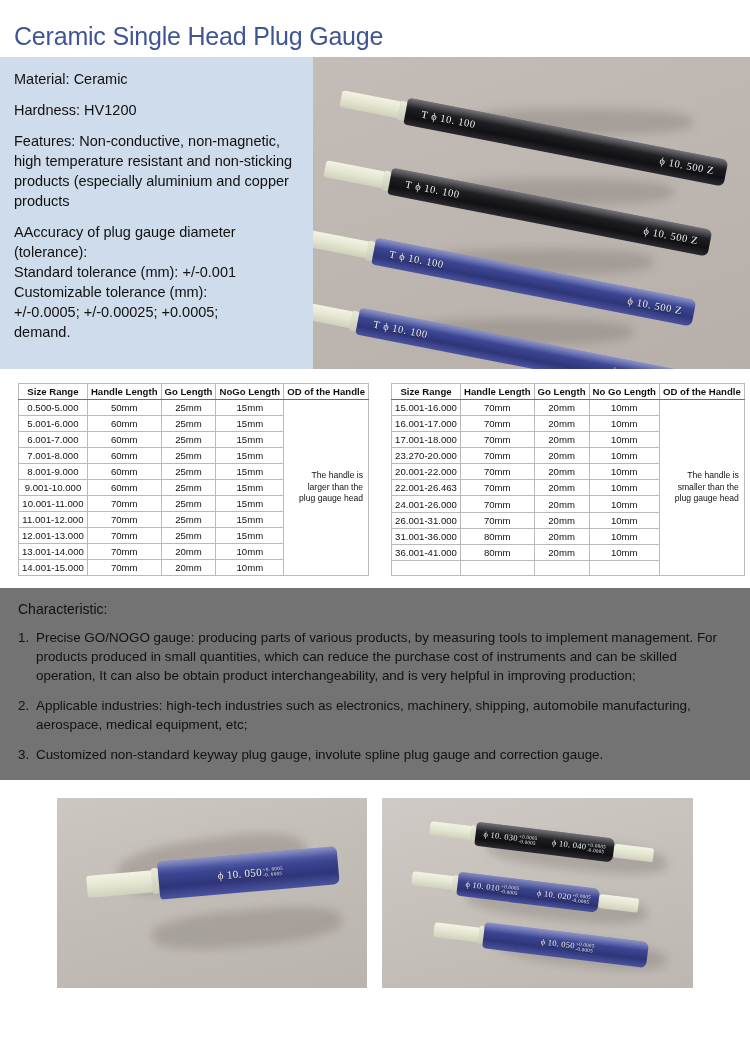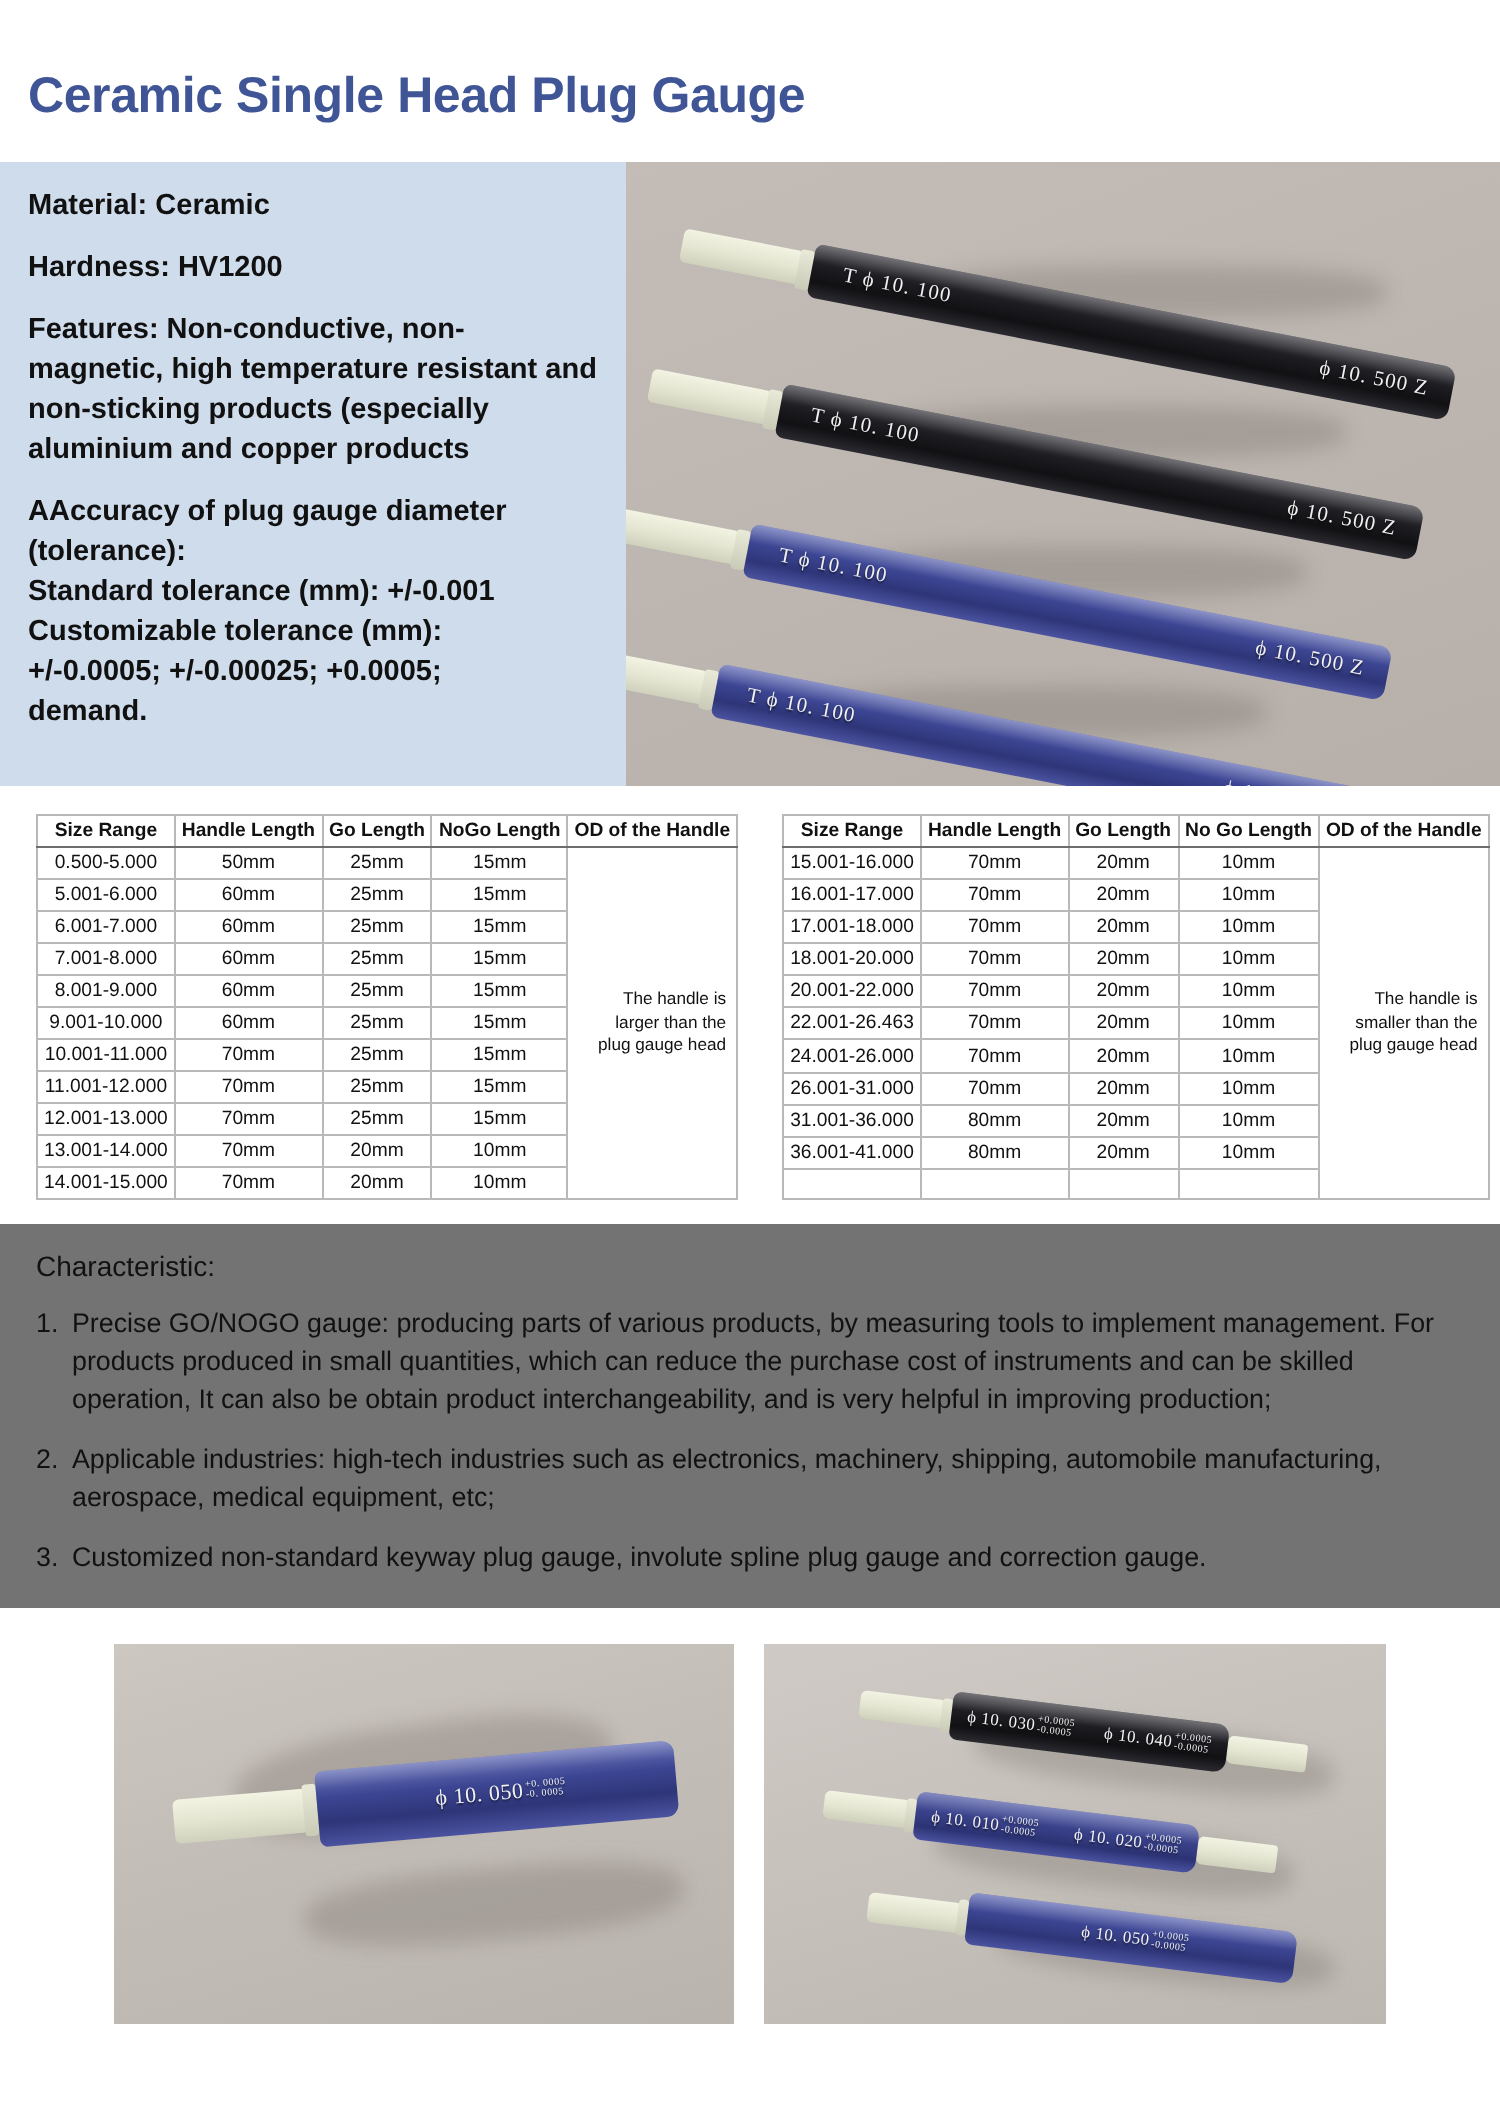--- a/index.html
+++ b/index.html
@@ -8,44 +8,42 @@
     background: #ffffff;
     font-family: "Liberation Sans", sans-serif;
     color: #1a1a1a;
     overflow: hidden;
     position: relative;
   }
 
   
   .page-title {
     font-size: 25px;
-    font-weight: bold;
+    font-weight: normal;
     color: #3f5596;
-    padding: 22px 0 18px 14px;
+    padding: 22px 0 6px 14px;
     letter-spacing: -0.2px;
-    margin-top: 12px;
   }
 
   
   .top-section {
     display: flex;
     align-items: stretch;
     height: 312px;
   }
   .spec-panel {
     width: 313px;
     background: #cfdceb;
     padding: 12px 14px 10px 14px;
   }
   .spec-line {
     font-size: 14.5px;
     line-height: 20px;
     margin-bottom: 11px;
     color: #111;
-    font-weight: bold;
   }
   .spec-line.tight { margin-bottom: 0; }
   .spec-block { margin-bottom: 11px; }
 
   .photo-top {
     flex: 1;
     background: linear-gradient(160deg,#c3bcb7 0%,#bdb6b1 45%,#b6afaa 100%);
     position: relative;
     overflow: hidden;
   }
@@ -392,21 +390,21 @@
           <td>20mm</td>
           <td>10mm</td>
         </tr>
         <tr>
           <td>17.001-18.000</td>
           <td>70mm</td>
           <td>20mm</td>
           <td>10mm</td>
         </tr>
         <tr>
-          <td>18.001-20.000</td>
+          <td>23.270-20.000</td>
           <td>70mm</td>
           <td>20mm</td>
           <td>10mm</td>
         </tr>
         <tr>
           <td>20.001-22.000</td>
           <td>70mm</td>
           <td>20mm</td>
           <td>10mm</td>
         </tr>

